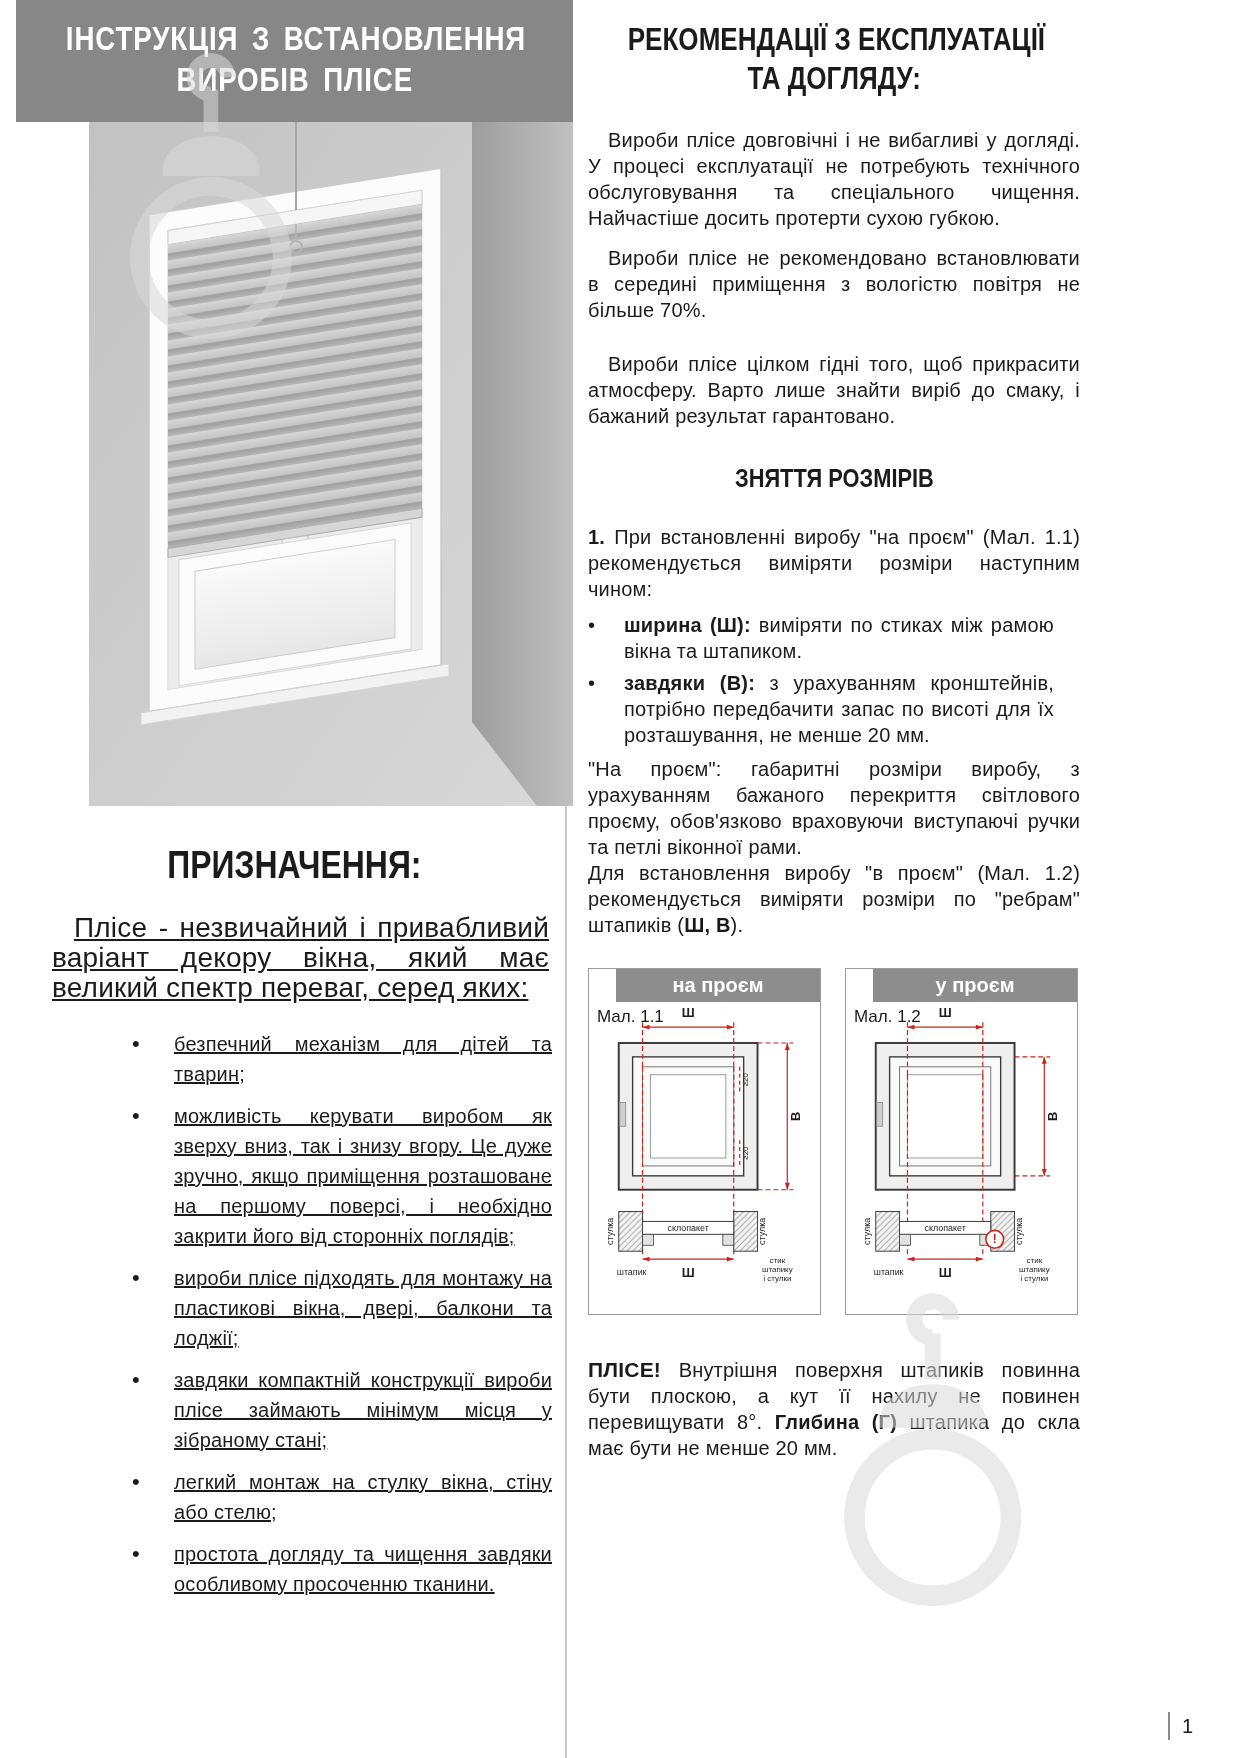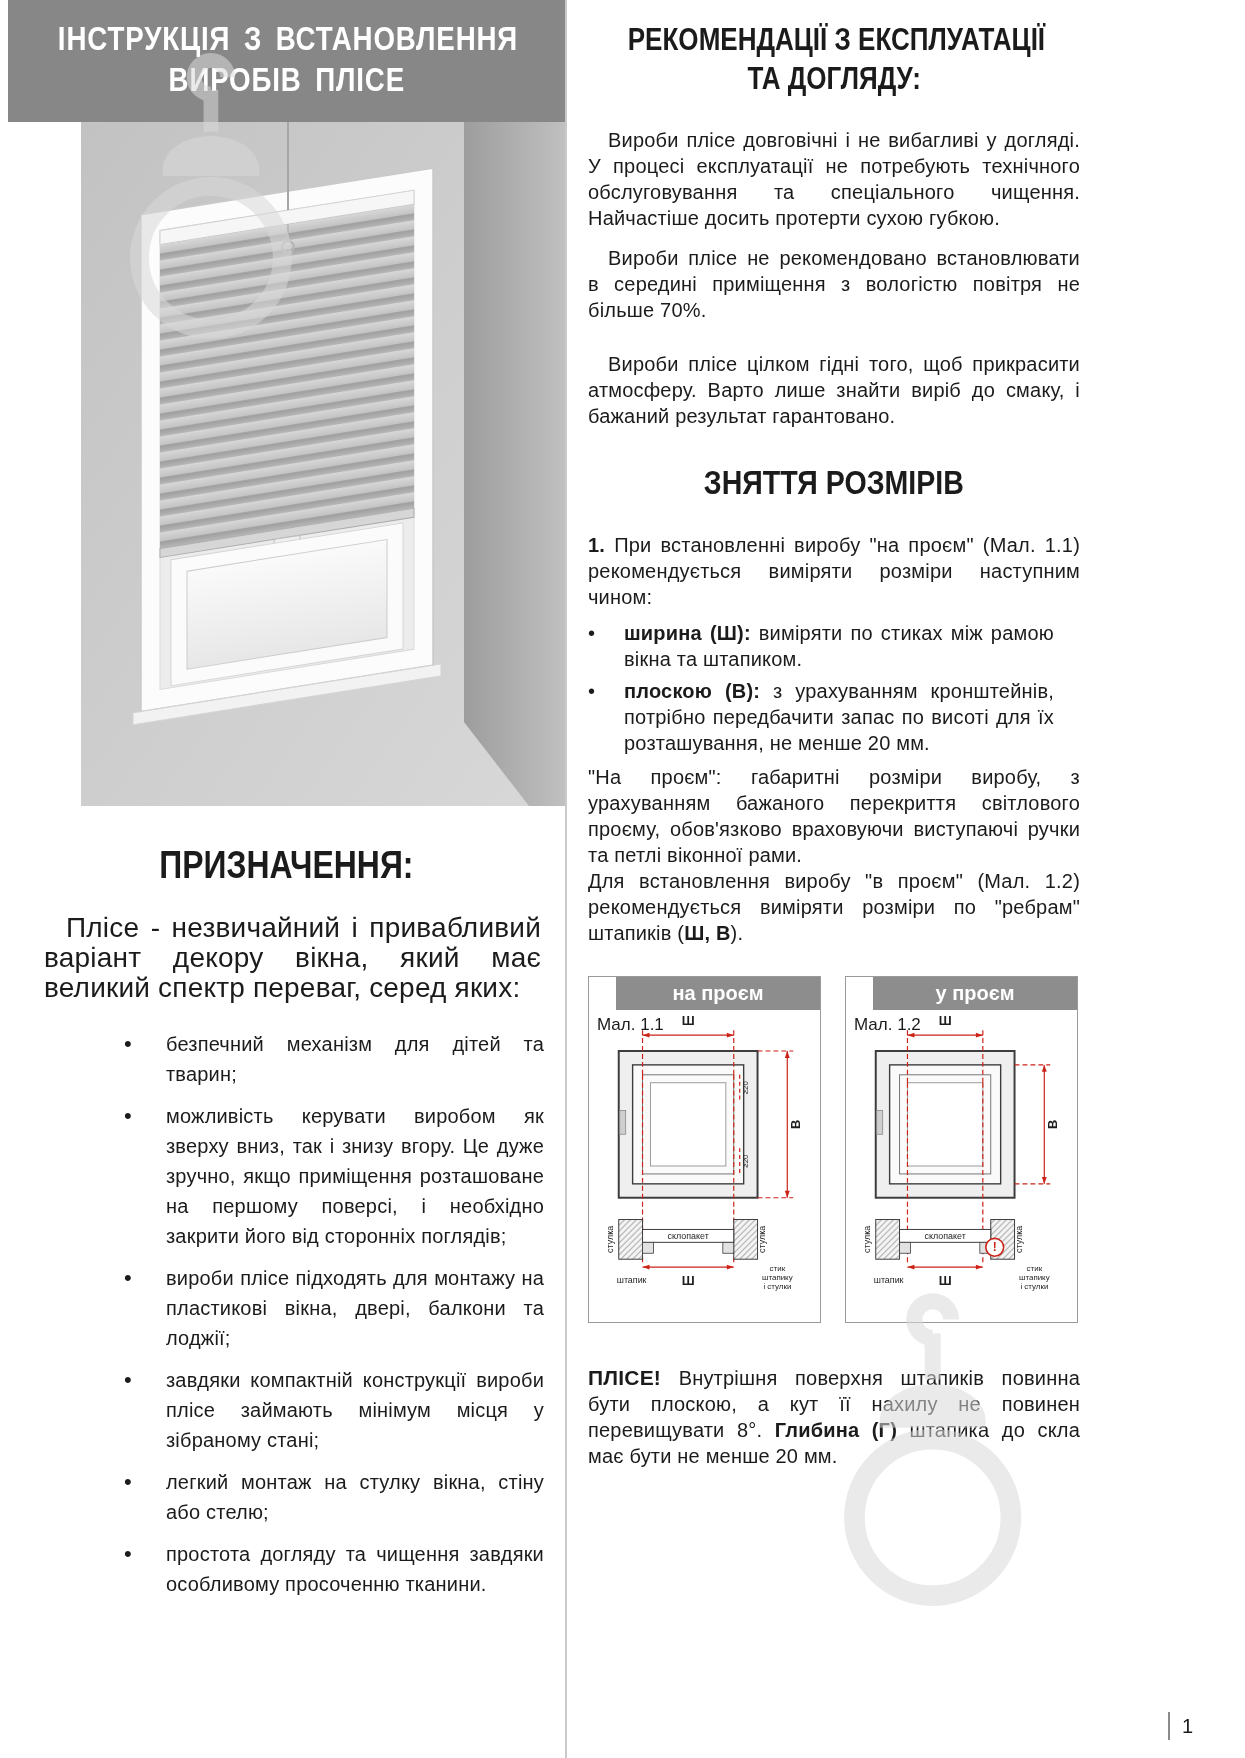--- a/index.html
+++ b/index.html
@@ -7,21 +7,21 @@
   body {
     width:1245px; height:1758px; position:relative; overflow:hidden;
     font-family:"Liberation Sans", sans-serif; color:#1b1b1b;
   }
   .page { position:absolute; inset:0; }
 
   
   .divider { position:absolute; left:565px; top:0; width:2px; height:1758px; background:#c9c9c9; }
 
   
-  .col-left { position:absolute; left:8px; top:0; width:557px; }
+  .col-left { position:absolute; left:16px; top:0; width:557px;text-decoration:underline; }
   .hdr {
     width:557px; min-height:122px; background:#878787; color:#ffffff;
     text-align:center; padding:18px 6px 16px;
   }
   .hdr .line { font-size:33px; line-height:41px; font-weight:800; letter-spacing:1px; word-spacing:6px; }
   .sq { display:inline-block; transform:scaleX(.84); transform-origin:50% 50%; white-space:nowrap; }
 
   .window-render { position:relative; margin-left:73px; width:484px; height:684px; }
   .window-render svg { display:block; width:100%; height:100%; }
 
@@ -35,21 +35,21 @@
   .purpose-list li::before { content:"•"; position:absolute; left:-42px; top:0; font-size:22px; }
 
   
   .col-right { position:absolute; left:588px; top:20px; width:492px; }
   .r-title { text-align:center; font-size:31px; line-height:39px; font-weight:800; }
   .body-text { font-size:20px; line-height:26px; text-align:justify; letter-spacing:.2px; }
   .ind { text-indent:20px; }
   .r-para1 { margin-top:29px; }
   .r-para2 { margin-top:14px; }
   .r-para3 { margin-top:28px; }
-  .m-title { margin-top:34px; text-align:center; font-size:34px; font-weight:800; }
+  .m-title { margin-top:34px; text-align:center; font-size:26px; font-weight:800; }
   .m-step  { margin-top:30px; }
   .m-list { margin:10px 0 0 36px; width:430px; list-style:none; }
   .m-list li { position:relative; margin-bottom:6px; font-size:20px; line-height:26px; text-align:justify; letter-spacing:.2px; }
   .m-list li::before { content:"•"; position:absolute; left:-36px; top:0; font-size:20px; }
   .m-para2 { margin-top:8px; }
   b.lead { font-weight:700; }
 
   .diagrams { display:flex; gap:24px; margin-top:30px; }
   .panel { width:233px; border:1px solid #9a9a9a; background:#ffffff; }
   .panel-header {
@@ -153,21 +153,21 @@
       <div><span class="sq">ТА ДОГЛЯДУ:</span></div>
     </div>
     <p class="body-text ind r-para1">Вироби плісе довговічні і не вибагливі у догляді. У процесі експлуатації не потребують технічного обслуговування та спеціального чищення. Найчастіше досить протерти сухою губкою.</p>
     <p class="body-text ind r-para2">Вироби плісе не рекомендовано встановлювати в середині приміщення з вологістю повітря не більше 70%.</p>
     <p class="body-text ind r-para3">Вироби плісе цілком гідні того, щоб прикрасити атмосферу. Варто лише знайти виріб до смаку, і бажаний результат гарантовано.</p>
 
     <h2 class="m-title"><span class="sq">ЗНЯТТЯ РОЗМІРІВ</span></h2>
     <p class="body-text m-step"><b class="lead">1.</b><span> При встановленні виробу "на проєм" (Мал. 1.1) рекомендується виміряти розміри наступним чином:</span></p>
     <ul class="m-list">
         <li><b class="lead">ширина (Ш):</b><span> виміряти по стиках між рамою вікна та штапиком.</span></li>
-        <li><b class="lead">плоскою (В):</b><span> з урахуванням кронштейнів, потрібно передбачити запас по висоті для їх розташування, не менше 20 мм.</span></li>
+        <li><b class="lead">завдяки (В):</b><span> з урахуванням кронштейнів, потрібно передбачити запас по висоті для їх розташування, не менше 20 мм.</span></li>
       </ul>
     <p class="body-text m-para2">"На проєм": габаритні розміри виробу, з урахуванням бажаного перекриття світлового проєму, обов'язково враховуючи виступаючі ручки та петлі віконної рами.</p>
     <p class="body-text"><span>Для встановлення виробу "в проєм" (Мал. 1.2) рекомендується виміряти розміри по "ребрам" штапиків (</span><b class="lead">Ш, В</b><span>).</span></p>
 
     <div class="diagrams">
 
       <div class="panel">
         <div class="panel-header">на проєм</div>
         <div class="panel-body">
           <svg class="diag" viewBox="0 0 233 312">

